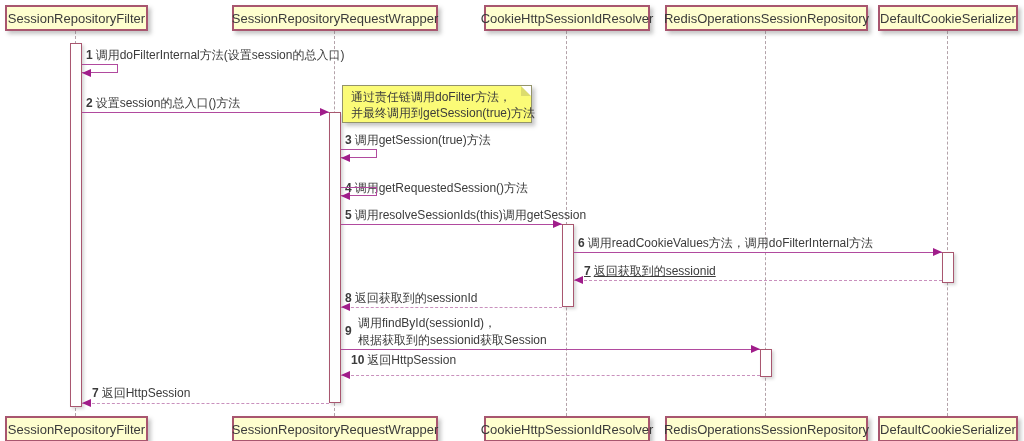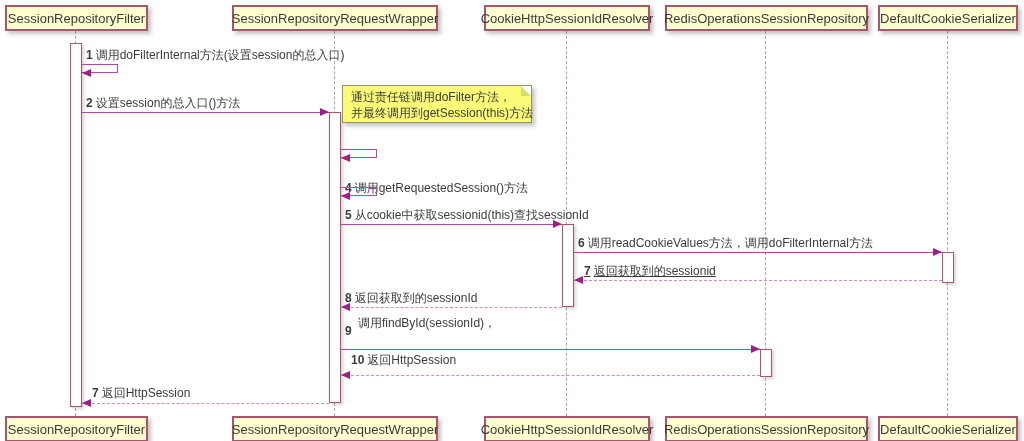--- a/index.html
+++ b/index.html
@@ -66,46 +66,49 @@
 
   <div class="activation" style="left:70px;top:43px;height:364px;"></div>
   <div class="activation" style="left:329px;top:112px;height:291px;"></div>
   <div class="activation" style="left:562px;top:224px;height:83px;"></div>
   <div class="activation" style="left:760px;top:349px;height:28px;"></div>
   <div class="activation" style="left:942px;top:252px;height:31px;"></div>
 
   <div class="note" style="left:342px;top:85px;width:190px;height:38px;">
     <div class="note-fold"></div>
     <div>通过责任链调用doFilter方法，</div>
-    <div>并最终调用到getSession(this)方法</div>
+    <div>并最终调用到getSession(true)方法</div>
   </div>
 
   <div class="msg-label" style="left:86px;top:49px;">
     <span class="msg-num">1</span><span>调用doFilterInternal方法(设置session的总入口)</span>
   </div>
   <div class="selfloop" style="left:82px;top:64px;"></div>
   <div class="head-left" style="left:82px;top:69px;"></div>
 
   <div class="msg-label" style="left:86px;top:97px;">
     <span class="msg-num">2</span><span>设置session的总入口()方法</span>
   </div>
   <div class="aline-solid" style="left:82px;top:112px;width:247px;"></div>
   <div class="head-right" style="left:320px;top:108px;"></div>
 
+  <div class="msg-label" style="left:345px;top:134px;">
+    <span class="msg-num">3</span><span>调用getSession(true)方法</span>
+  </div>
   <div class="selfloop" style="left:341px;top:149px;"></div>
   <div class="head-left" style="left:341px;top:154px;"></div>
 
   <div class="msg-label" style="left:345px;top:182px;">
     <span class="msg-num">4</span><span>调用getRequestedSession()方法</span>
   </div>
   <div class="selfloop" style="left:341px;top:187px;"></div>
   <div class="head-left" style="left:341px;top:192px;"></div>
 
   <div class="msg-label" style="left:345px;top:209px;">
-    <span class="msg-num">5</span><span>从cookie中获取sessionid(this)查找sessionId</span>
+    <span class="msg-num">5</span><span>调用resolveSessionIds(this)调用getSession</span>
   </div>
   <div class="aline-solid" style="left:341px;top:224px;width:221px;"></div>
   <div class="head-right" style="left:553px;top:220px;"></div>
 
   <div class="msg-label" style="left:578px;top:237px;">
     <span class="msg-num">6</span><span>调用readCookieValues方法，调用doFilterInternal方法</span>
   </div>
   <div class="aline-solid" style="left:574px;top:252px;width:368px;"></div>
   <div class="head-right" style="left:933px;top:248px;"></div>
 
@@ -116,20 +119,21 @@
   <div class="head-left" style="left:574px;top:276px;"></div>
 
   <div class="msg-label" style="left:345px;top:292px;">
     <span class="msg-num">8</span><span>返回获取到的sessionId</span>
   </div>
   <div class="aline-dashed" style="left:341px;top:307px;width:221px;"></div>
   <div class="head-left" style="left:341px;top:303px;"></div>
 
   <div class="msg-label msg-num" style="left:345px;top:325px;">9</div>
   <div class="msg-label" style="left:358px;top:317px;">调用findById(sessionId)，</div>
+  <div class="msg-label" style="left:358px;top:334px;">根据获取到的sessionid获取Session</div>
   <div class="aline-solid" style="left:341px;top:349px;width:419px;"></div>
   <div class="head-right" style="left:751px;top:345px;"></div>
 
   <div class="msg-label" style="left:351px;top:354px;">
     <span class="msg-num">10</span><span>返回HttpSession</span>
   </div>
   <div class="aline-dashed" style="left:341px;top:375px;width:419px;"></div>
   <div class="head-left" style="left:341px;top:371px;"></div>
 
   <div class="msg-label" style="left:92px;top:387px;">

